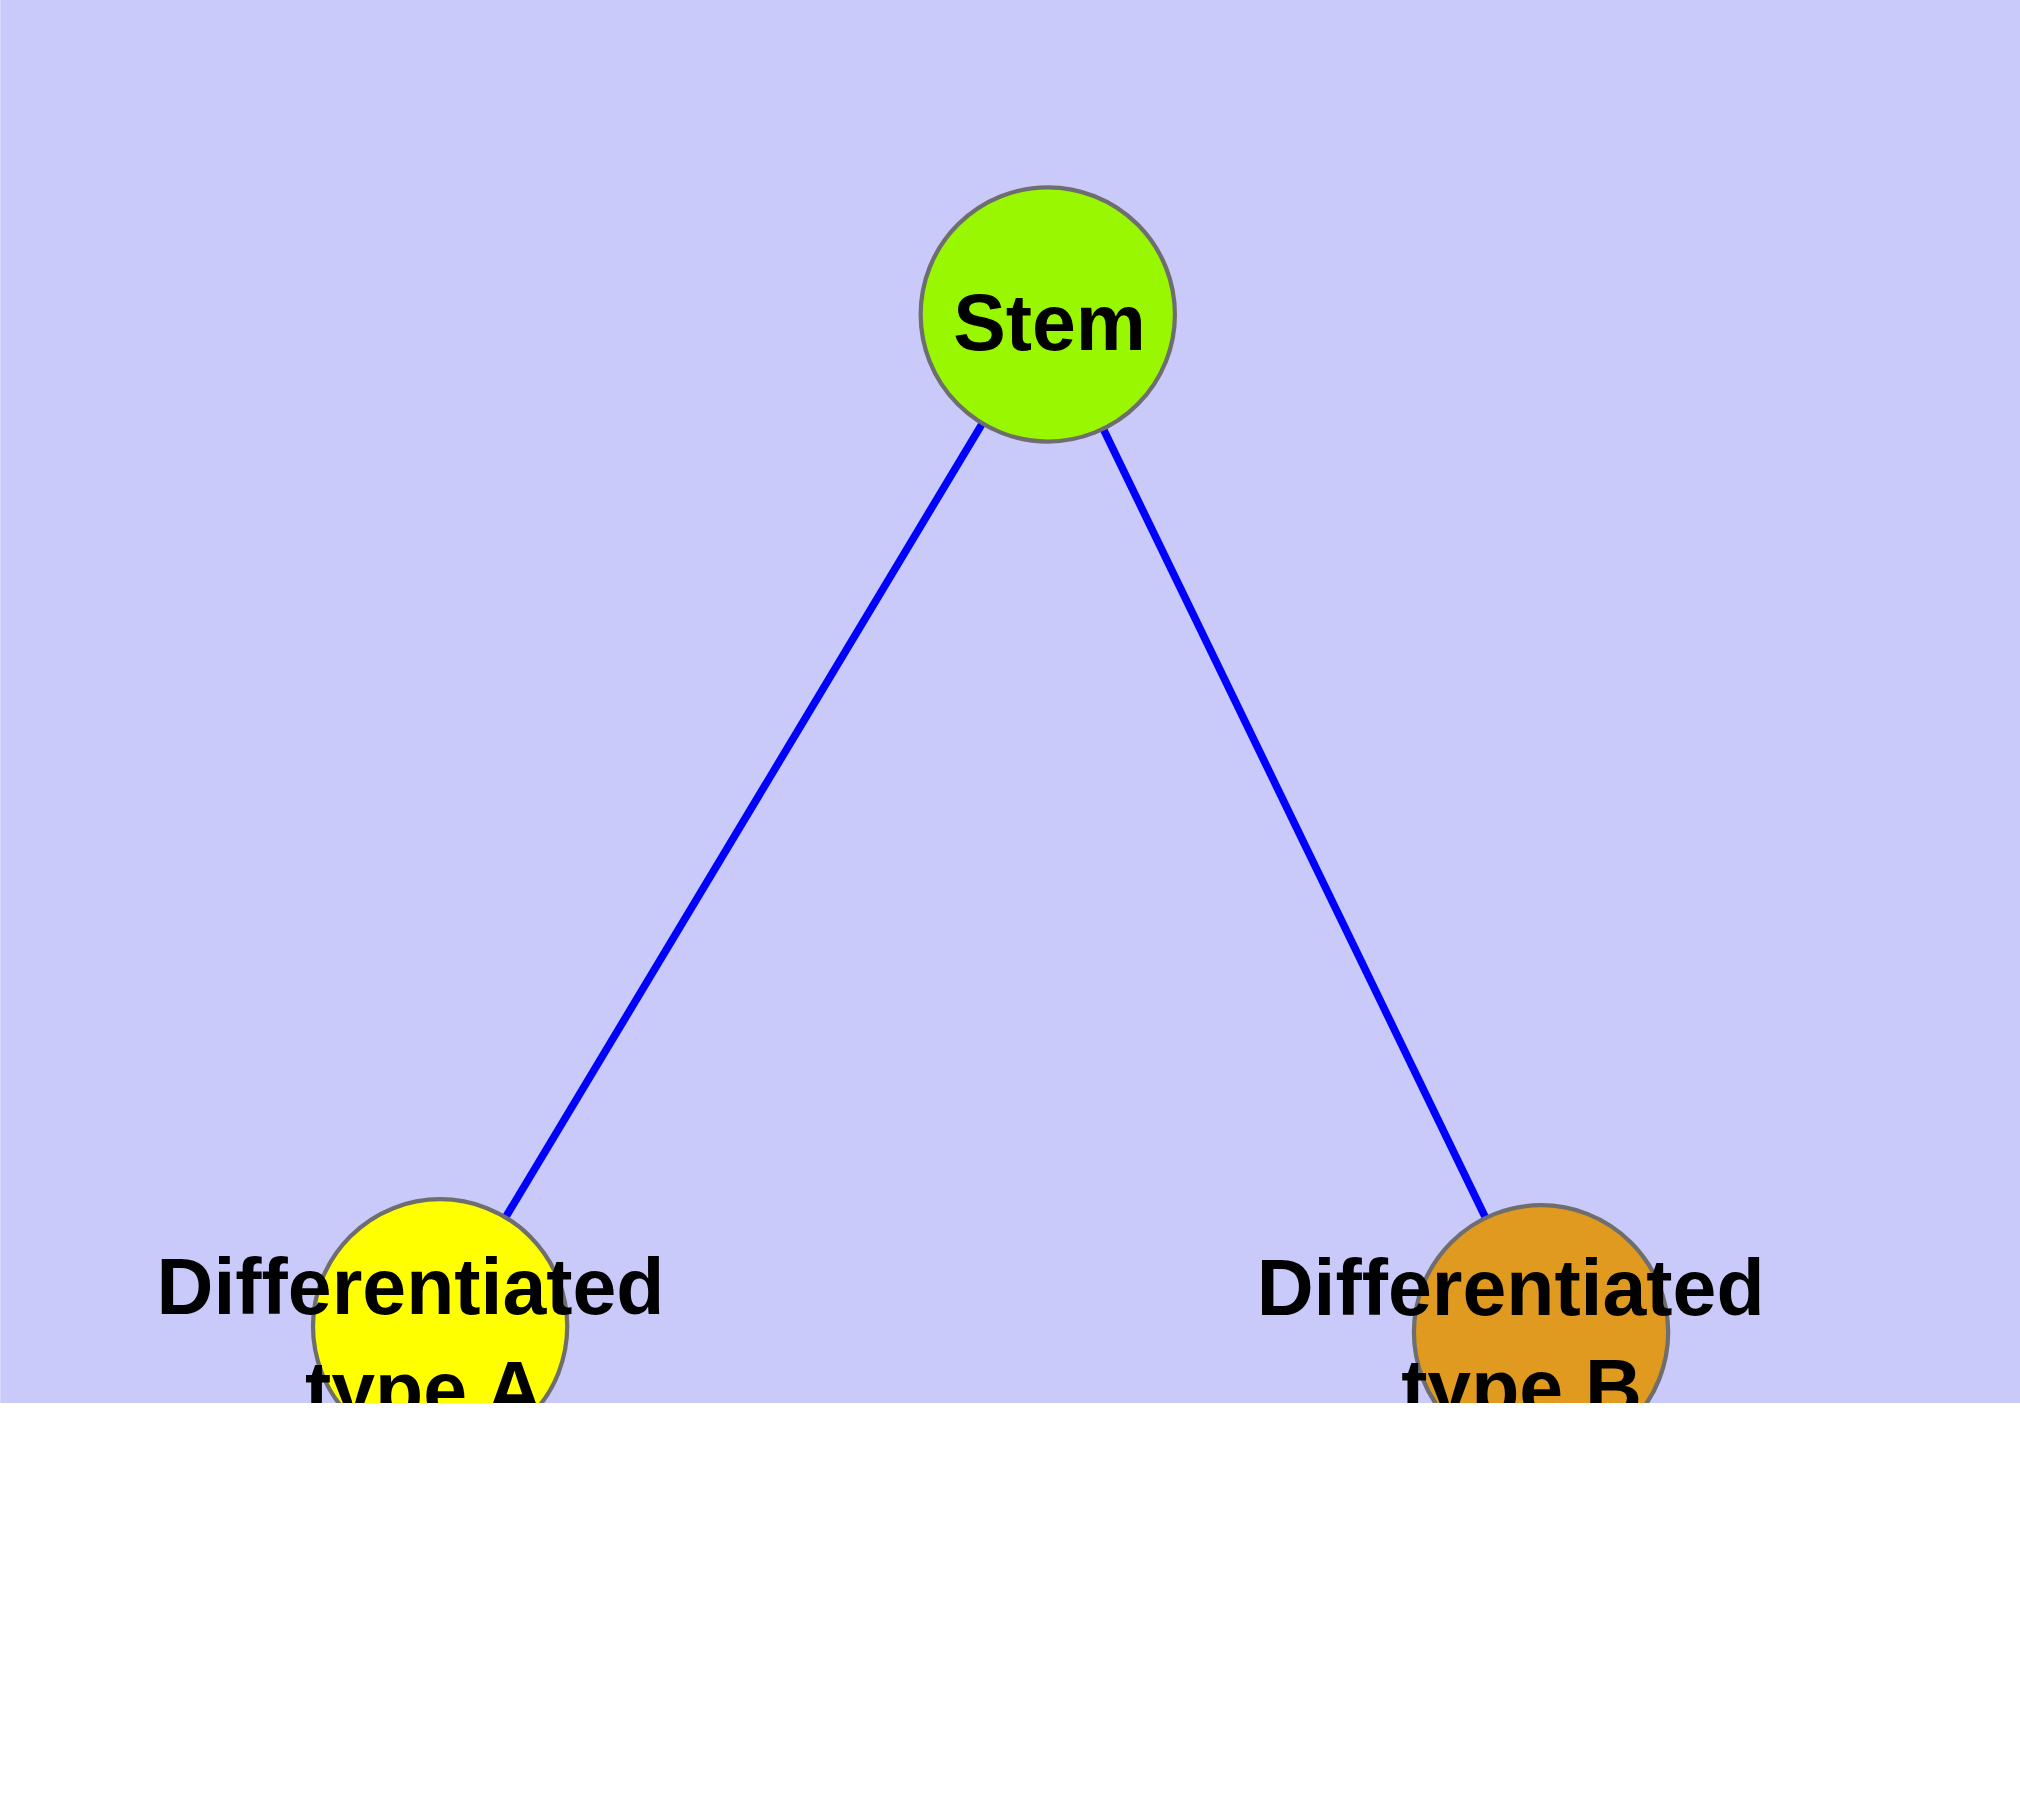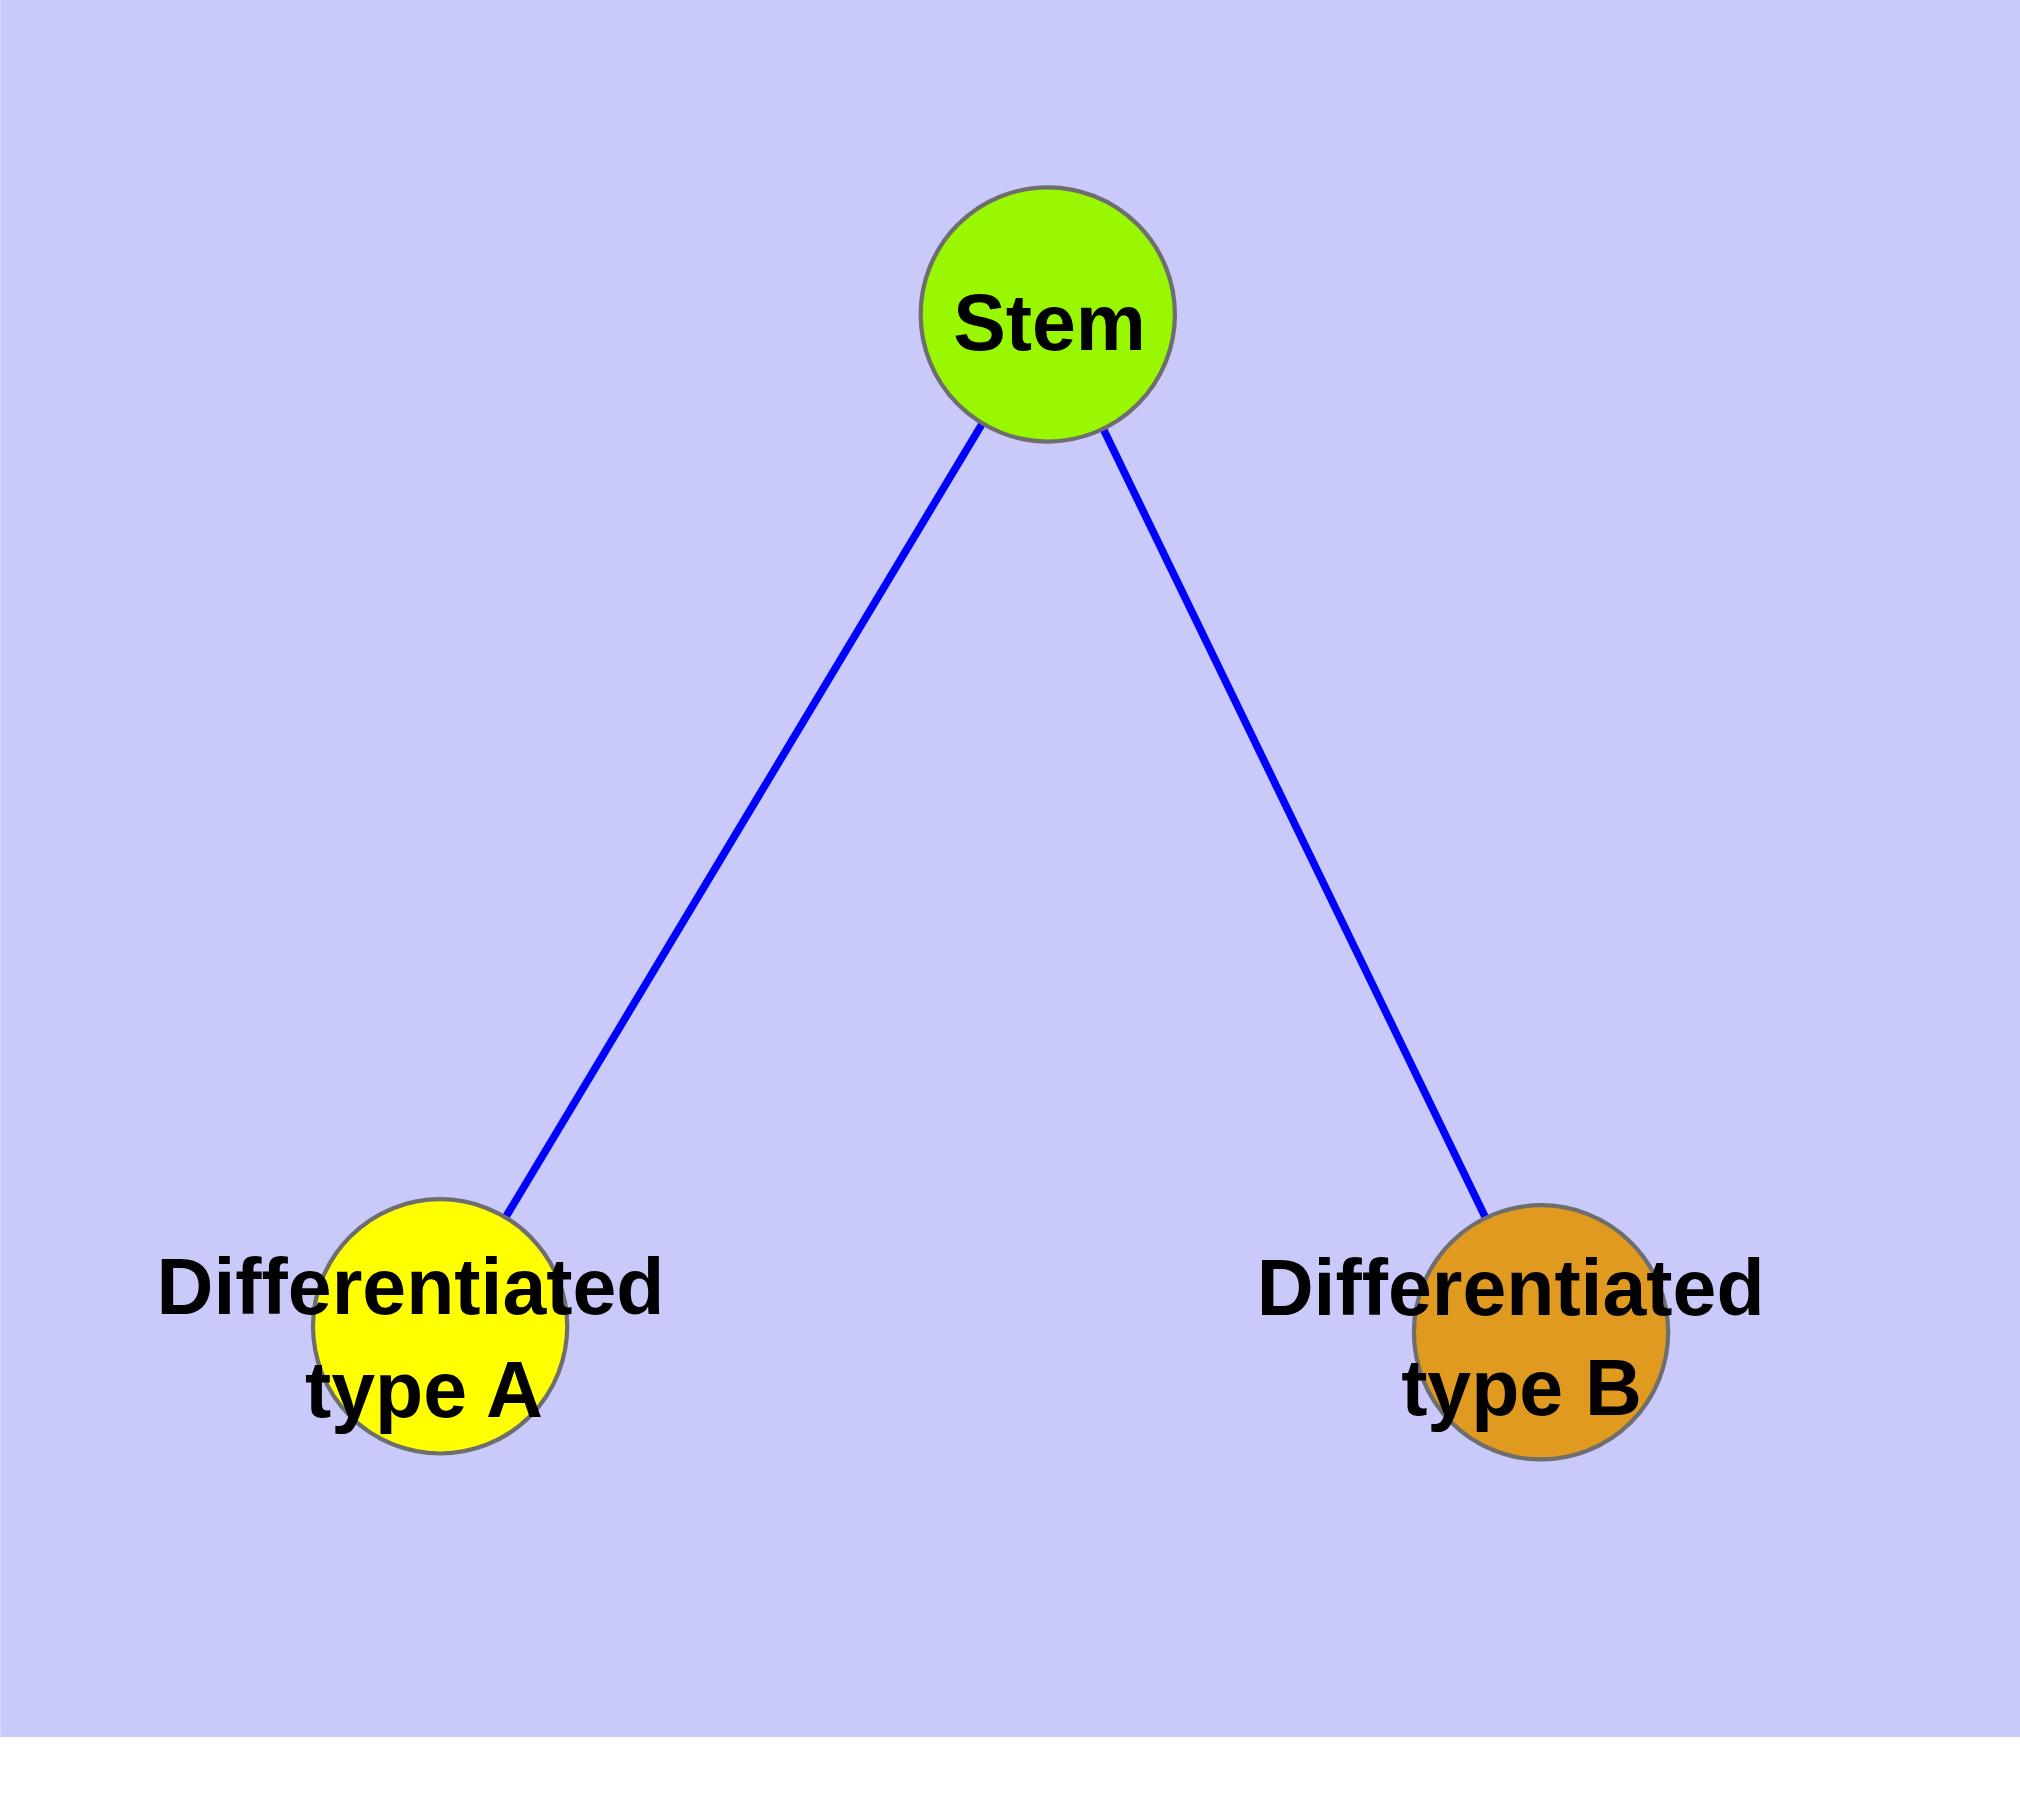--- a/index.html
+++ b/index.html
@@ -2,21 +2,21 @@
 <html style="font-size:13.6px"><head>
 <meta charset="utf-8">
 <style>
   html, body {
     margin: 0;
     padding: 0;
     background: #ffffff;
   }
   .canvas-wrap {
     width: 2021px;
-    height: 1737px;
+    height: 1403px;
     overflow: hidden;
   }
   svg {
     display: block;
     width: 2021px;
     height: 1812px;
   }
   .edge-line {
     stroke-width: 9px;
     fill: none;

